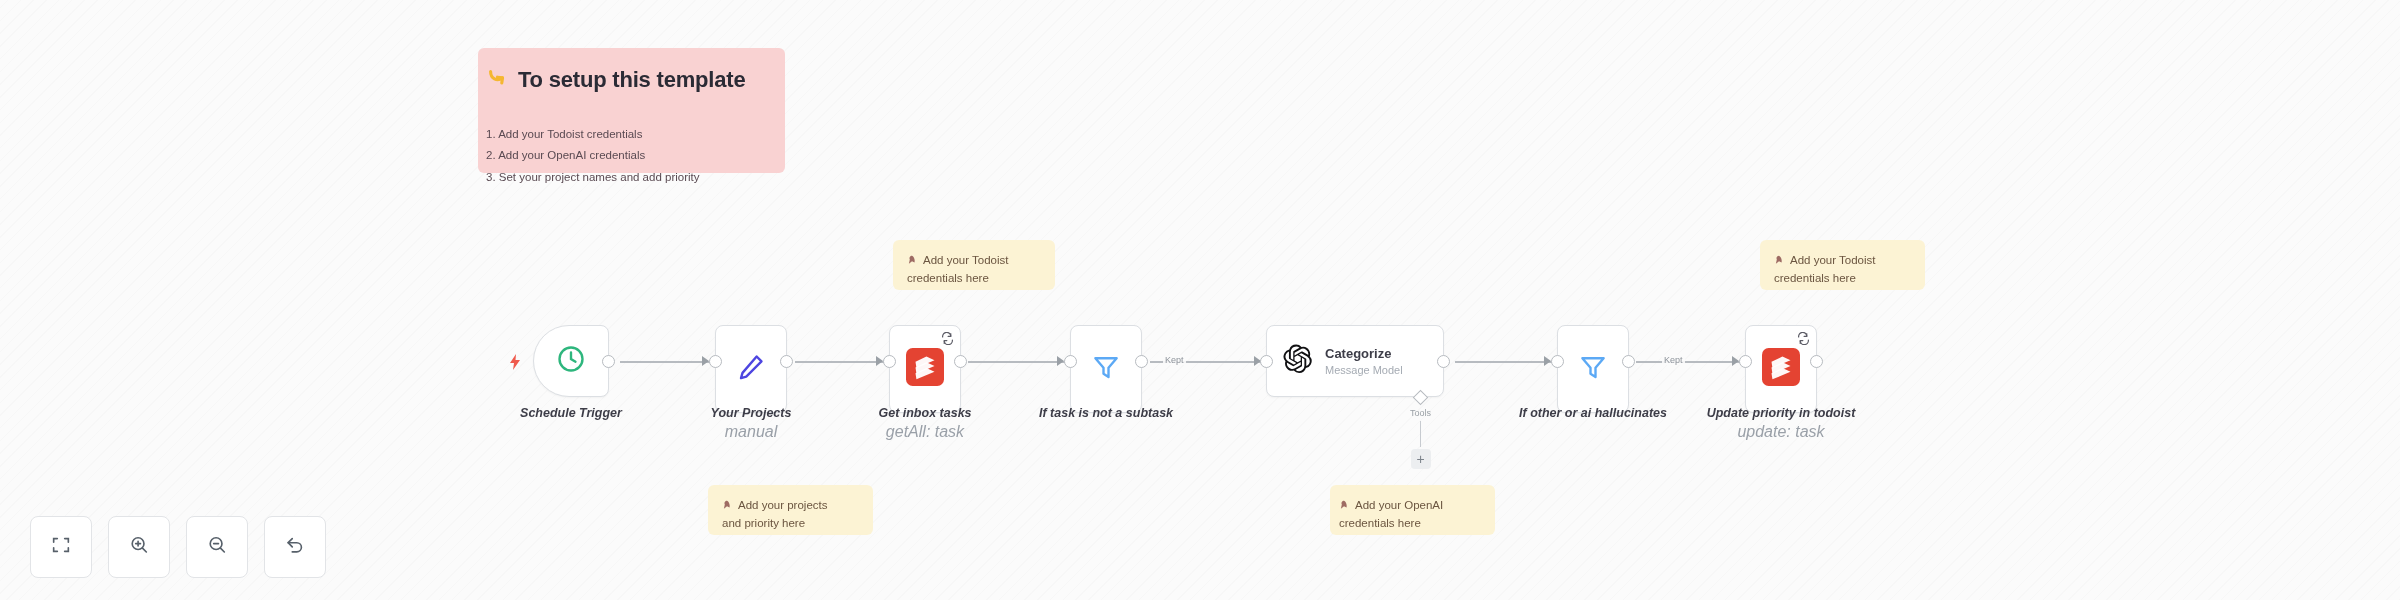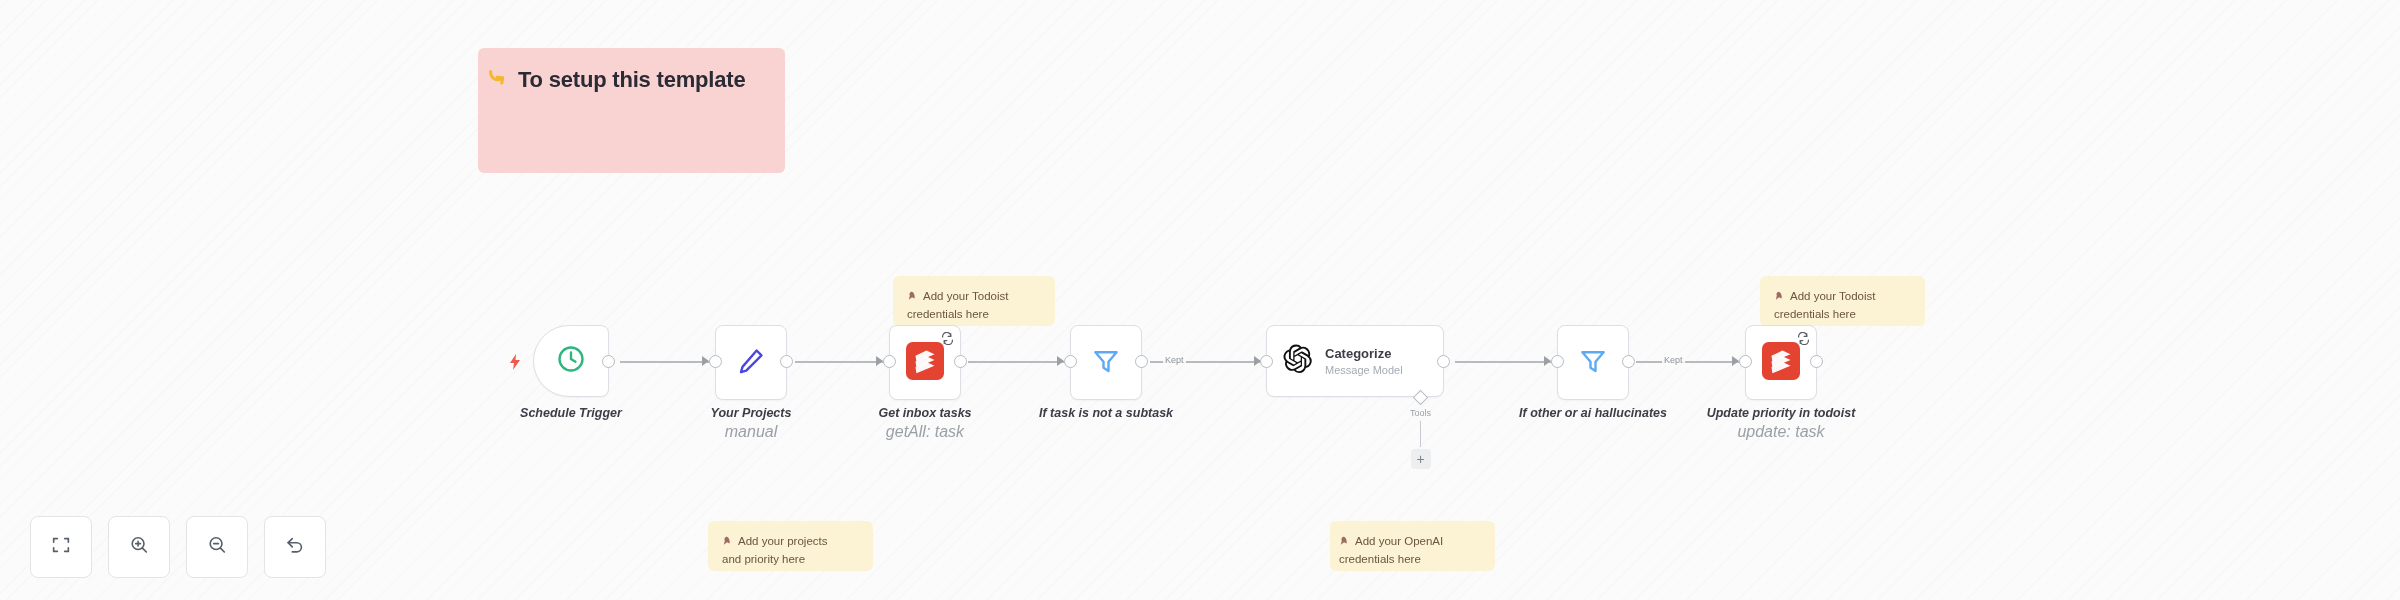--- a/index.html
+++ b/index.html
@@ -47,41 +47,40 @@
     font-size: 11.5px;
     color: #5a4a52;
     line-height: 1.85;
   }
   .sticky-list div { white-space: nowrap; }
   .note-small {
     font-size: 11.5px;
     color: #6b5540;
     line-height: 1.5;
     padding: 12px 14px;
-    margin-top: 36px;
   }
   .note-small .nhead {
     display: flex;
     align-items: flex-start;
     gap: 6px;
   }
   .pin-icon { flex: 0 0 auto; margin-top: 1px; }
 
   
   .node {
     position: absolute;
     background: #fff;
     border: 1px solid #dcdfe3;
     border-radius: 8px;
     display: flex;
     align-items: center;
     justify-content: center;
     box-shadow: 0 1px 2px rgba(0,0,0,0.04);
   }
-  .node.square { width: 72px; height: 75px; }
+  .node.square { width: 72px; height: 88px; }
   .node.trigger {
     width: 76px; height: 72px;
     border-top-left-radius: 36px;
     border-bottom-left-radius: 36px;
   }
   .node.wide {
     width: 178px; height: 72px;
     justify-content: flex-start;
     padding: 2px 14px;
     gap: 12px;
@@ -217,20 +216,25 @@
   <div class="sticky sticky-pink" style="left:478px; top:48px; width:307px; height:125px;padding-left:8px;">
     <div class="sticky-title">
       <span>
         <svg width="22" height="22" viewBox="0 0 24 24" fill="none">
           <path d="M5 6 C5 14, 12 17, 18 13" stroke="#f5b731" stroke-width="3.4" stroke-linecap="round"></path>
           <path d="M18 13 L12.5 12.2 M18 13 L17.2 18.6" stroke="#f5b731" stroke-width="3.4" stroke-linecap="round"></path>
         </svg>
       </span>
       <span>To setup this template</span>
     </div>
+    <div class="sticky-list">
+      <div>1. Add your Todoist credentials</div>
+      <div>2. Add your OpenAI credentials</div>
+      <div>3. Set your project names and add priority</div>
+    </div>
   </div>
 
   <div class="sticky sticky-yellow note-small" style="left:893px; top:240px; width:162px; height:50px;">
     <div class="nhead">
       <span class="pin-icon">
         <svg width="10" height="10" viewBox="0 0 16 16">
             <path d="M8 1 C5 1 3 4 4.5 7 L3 14 L8 10 L12 12 C13 9 12 3 8 1Z" fill="#9e6b63"></path>
           </svg>
       </span>
       <span>Add your Todoist</span>

